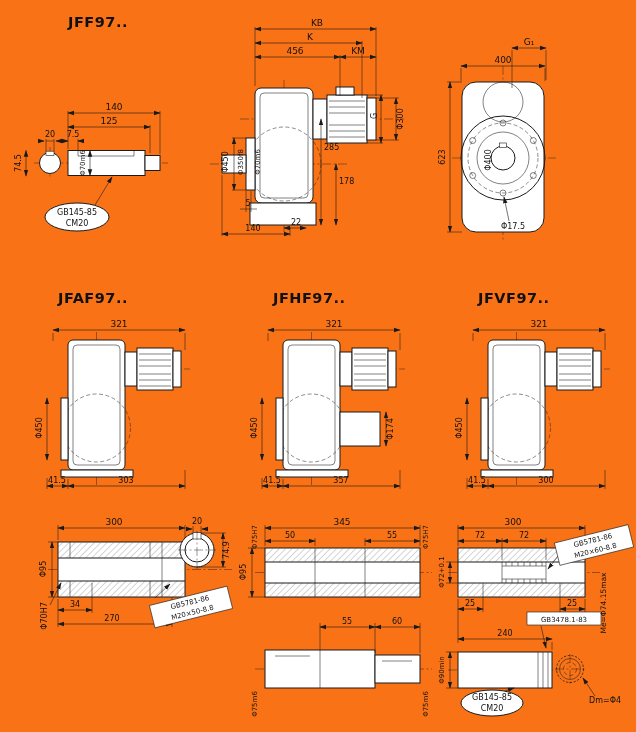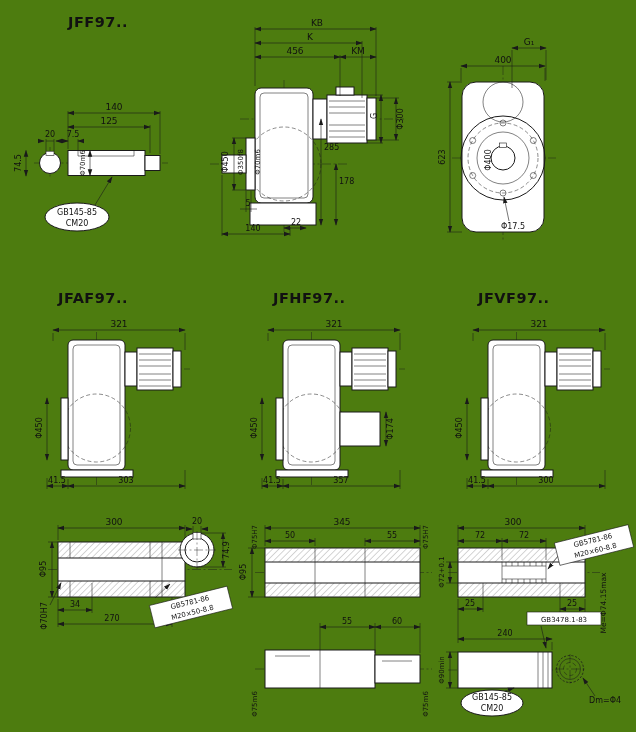--- a/index.html
+++ b/index.html
@@ -1,17 +1,17 @@
 <!DOCTYPE html>
 <html><head>
 <meta charset="utf-8">
 <style>
   * { margin:0; padding:0; box-sizing:border-box; }
   html,body { background:#ffffff; }
-  .page { position:relative; width:636px; height:732px; background:#4d7c0f; overflow:hidden;
+  .page { position:relative; width:636px; height:732px; background:#f97316; overflow:hidden;
           font-family:"DejaVu Sans", sans-serif; }
   svg  { font-family:"DejaVu Sans", sans-serif; }
   text { fill:#111; font-size:9px; }
   .t-title { font-size:14.5px; font-weight:bold; letter-spacing:0.5px; }
   .t8  { font-size:8px; }
   .t75 { font-size:7.5px; }
   .t7  { font-size:7px; }
   .mid { text-anchor:middle; }
   .ln  { stroke:#1a1a1a; stroke-width:1;   fill:none; }
   .lnf { stroke:#1a1a1a; stroke-width:1;   fill:#ffffff; }

